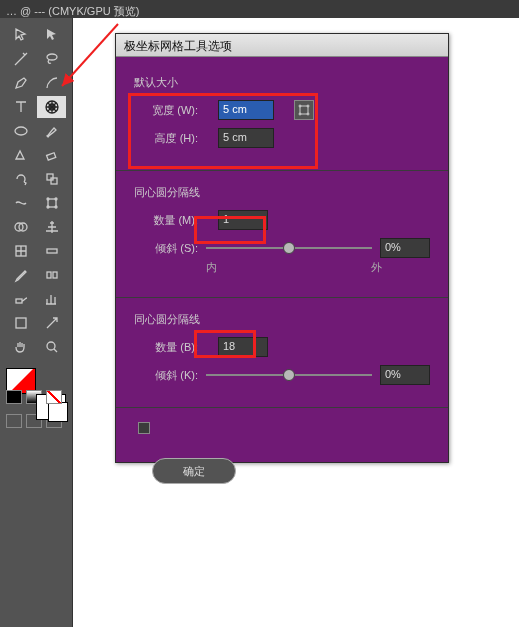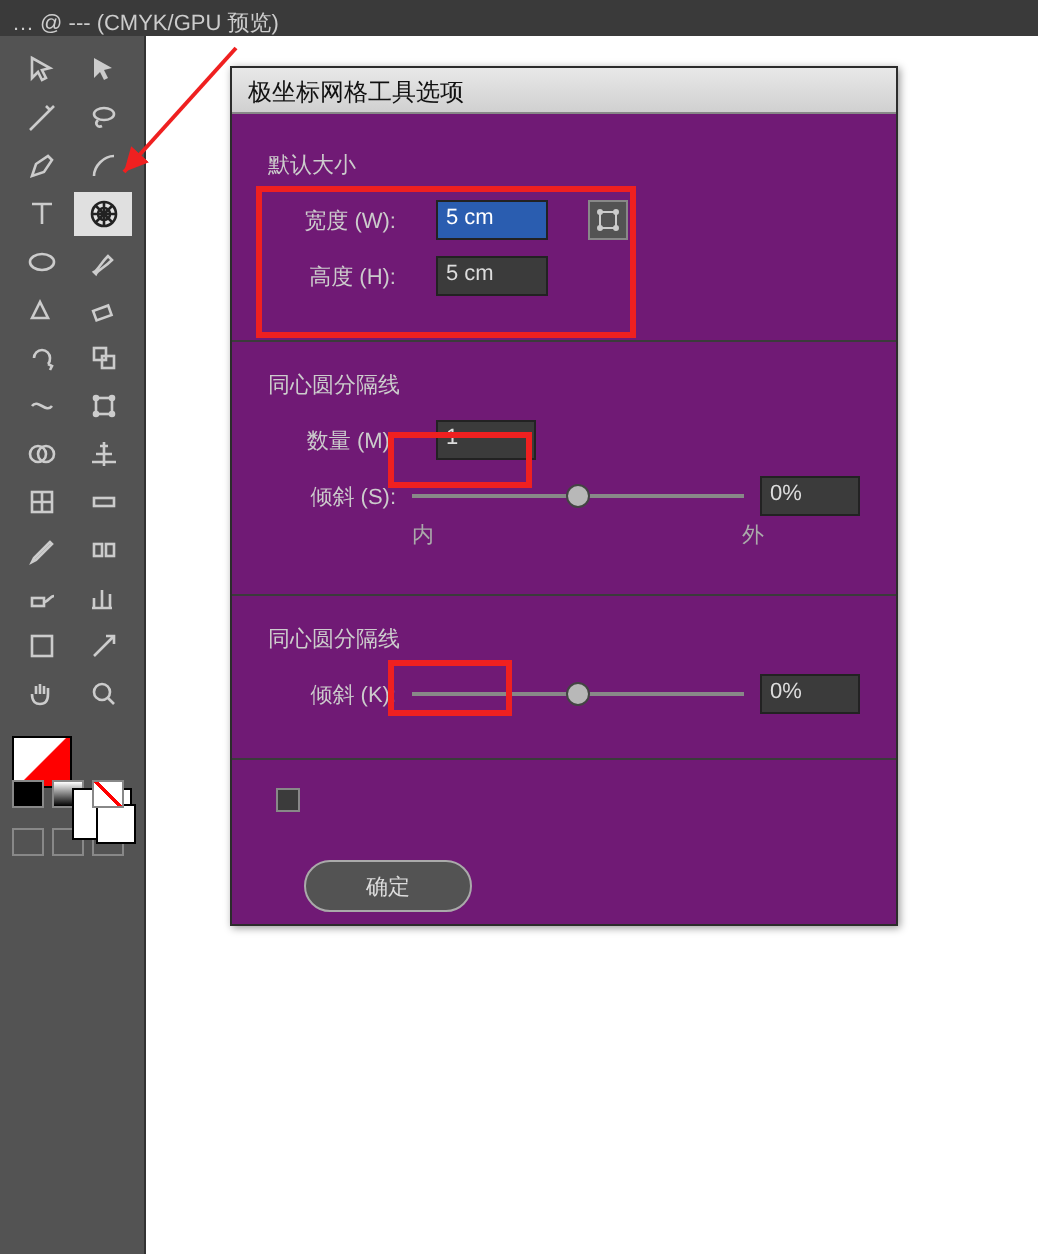--- a/index.html
+++ b/index.html
@@ -268,20 +268,24 @@
       <div class="slider-labels">
           <span>内</span>
           <span>外</span>
         </div>
     </div>
 
     <div class="divider"></div>
 
     <div class="section">
       <div class="section-title">同心圆分隔线</div>
+      <div class="row">
+        <span class="lbl">数量 (B):</span>
+        <span class="val" style="width:44px">18</span>
+      </div>
       <div class="slider-row">
         <span class="lbl">倾斜 (K):</span>
         <div class="slider-track">
             <div class="slider-thumb" style="left:50%"></div>
           </div>
         <span class="val pct">0%</span>
       </div>
     </div>
 
     <div class="divider"></div>

